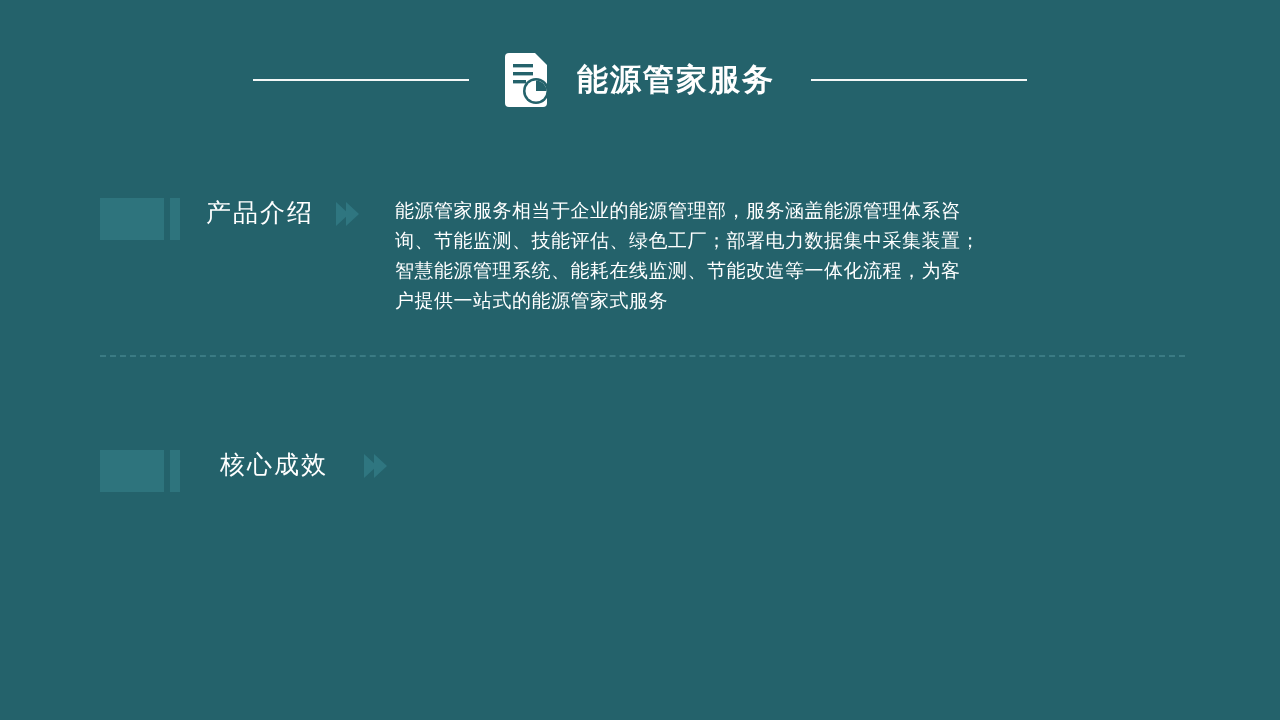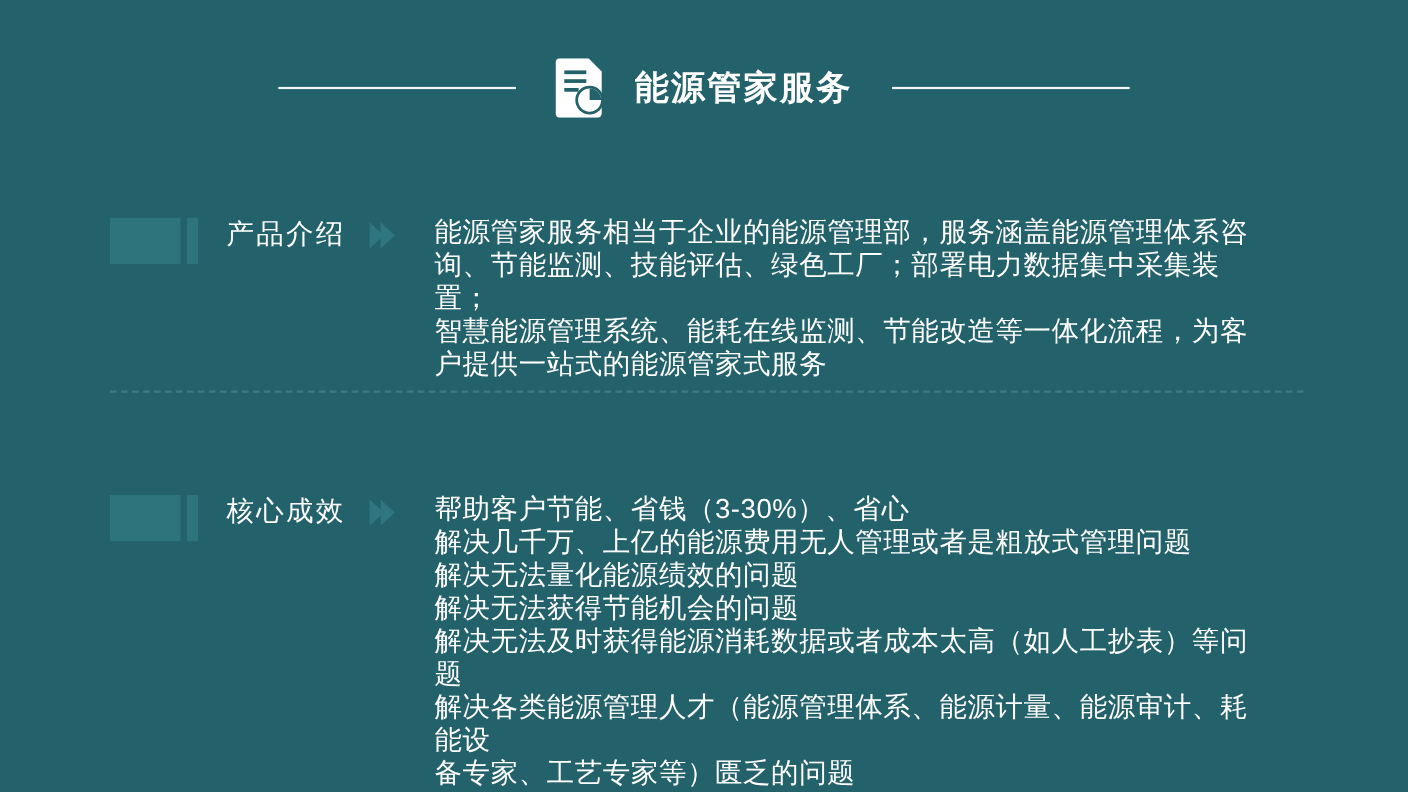--- a/index.html
+++ b/index.html
@@ -116,31 +116,31 @@
     width: 0;
     height: 0;
     border-top: 12px solid transparent;
     border-bottom: 12px solid transparent;
     border-left: 13px solid #2f7680;
   }
   .chev + .chev { margin-left: -3px; }
 
   .section-body {
     margin-left: 36px;
-    font-size: 25px;
+    font-size: 19px;
     line-height: 30px;
     color: #ffffff;
     letter-spacing: 0.5px;
     white-space: pre-line;
     max-width: 760px;
   }
 
   
   #section-product { top: 196px; left: 100px; }
-  #section-benefits { top: 448px; left: 100px; }
+  #section-benefits { top: 448px; left: 100px; gap: 14px; }
   #section-product .section-body { width: 740px; }
   #section-benefits .section-body { width: 760px; }
 
   
   .divider {
     position: absolute;
     top: 355px;
     left: 100px;
     width: 1085px;
     height: 0;
@@ -193,23 +193,15 @@
   <div class="section" id="section-benefits">
     <div class="section-marker">
       <div class="marker-block"></div>
       <div class="marker-bar"></div>
     </div>
     <div class="section-label">核心成效</div>
     <div class="chevrons">
       <span class="chev"></span>
       <span class="chev"></span>
     </div>
-    <div class="section-body">帮助客户节能、省钱（3-30%）、省心
-解决几千万、上亿的能源费用无人管理或者是粗放式管理问题
-解决无法量化能源绩效的问题
-解决无法获得节能机会的问题
-解决无法及时获得能源消耗数据或者成本太高（如人工抄表）等问题
-解决各类能源管理人才（能源管理体系、能源计量、能源审计、耗能设
-备专家、工艺专家等）匮乏的问题
-解决统计时间长，不会分析的问题</div>
   </div>
 
 </div>
 
 </body></html>

